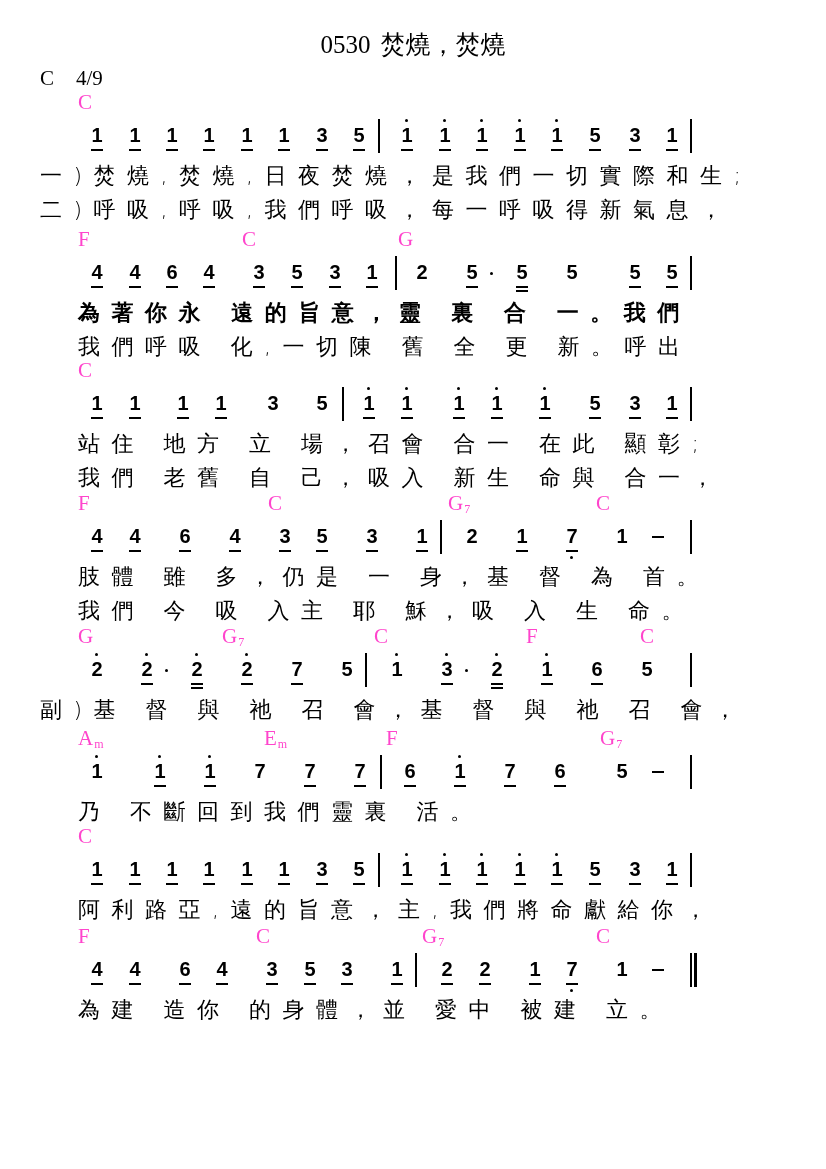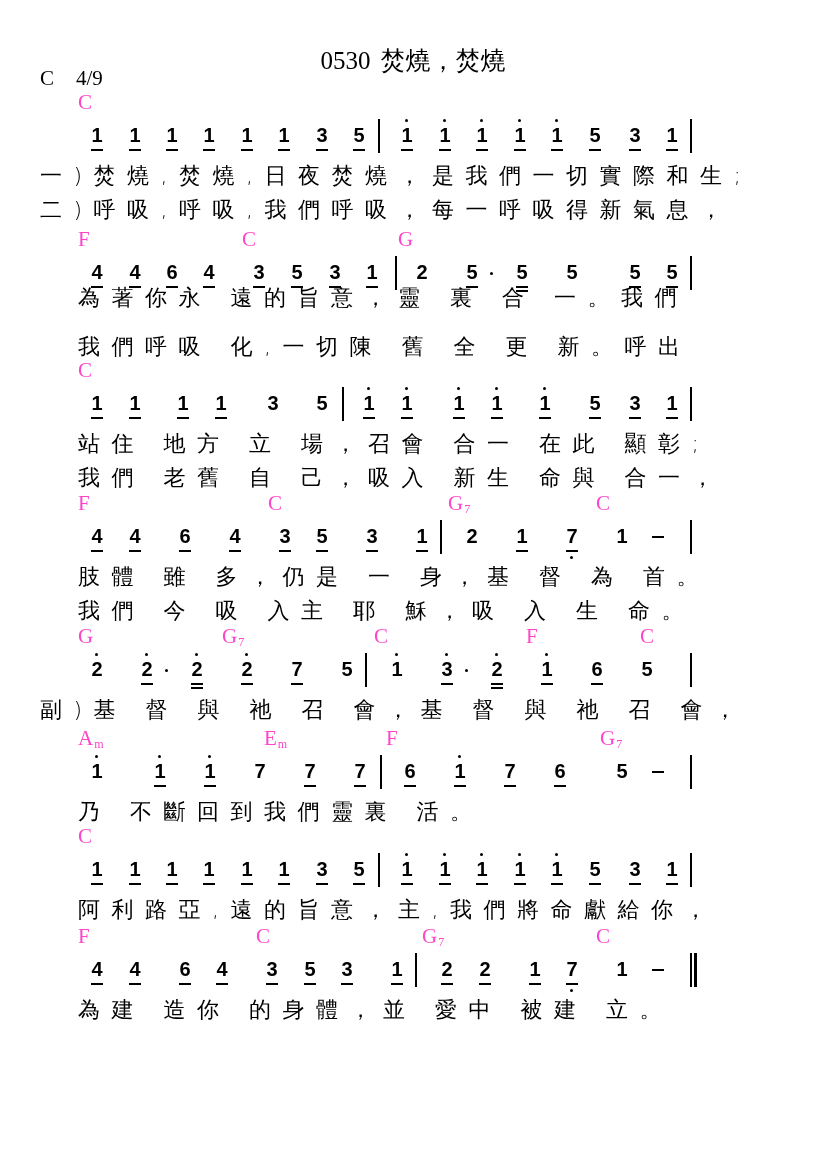--- a/index.html
+++ b/index.html
@@ -1,18 +1,18 @@
 <!DOCTYPE html>
 <html><head>
 <meta charset="utf-8">
 <style>
   html, body { margin: 0; padding: 0; background: #ffffff; }
   body { width: 826px; height: 1169px; position: relative; overflow: hidden;
          font-family: "DejaVu Sans", sans-serif; color: #000; }
-  .title { position: absolute; top: 44px; left: 0; width: 826px; text-align: center;
+  .title { position: absolute; top: 28px; left: 0; width: 826px; text-align: center;
            font-family: "Liberation Serif", serif; font-size: 25px; }
   .title .num { margin-right: 10px; }
   .meta { position: absolute; top: 66px; left: 40px; font-family: "Liberation Serif", serif; font-size: 21px; }
   .meta span + span { margin-left: 22px; }
   .chord { position: absolute; color: #ff44cc; font-family: "Liberation Serif", serif; font-size: 21px; line-height: 1; }
   .chord sub { font-size: 12px; vertical-align: -3px; margin-left: 1px; }
   .note { position: absolute; font-family: "Liberation Sans", sans-serif; font-weight: bold;
           font-size: 20px; line-height: 1; width: 14px; text-align: center; }
   .note .u1 { position: absolute; left: 1px; right: 1px; top: 24px; height: 1.5px; background: #000; }
   .note .u2 { position: absolute; left: 1px; right: 1px; top: 28px; height: 1.5px; background: #000; }
@@ -72,21 +72,21 @@
     <div class="note" style="left: 365px; top: 262px;">1<span class="u1"></span></div>
     <div class="bar" style="left: 395px; top: 256px;"></div>
     <div class="note" style="left: 415px; top: 262px;">2</div>
     <div class="note" style="left: 465px; top: 262px;">5<span class="u1"></span></div>
     <div class="dot" style="left: 490px; top: 272px;"></div>
     <div class="note" style="left: 515px; top: 262px;">5<span class="u1"></span><span class="u2"></span></div>
     <div class="note" style="left: 565px; top: 262px;">5</div>
     <div class="note" style="left: 628px; top: 262px;">5<span class="u1"></span></div>
     <div class="note" style="left: 665px; top: 262px;">5<span class="u1"></span></div>
     <div class="bar" style="left: 690px; top: 256px;"></div>
-    <div class="lyric" style="left: 78px; top: 287px;">為著你永 遠的旨意，靈 裏 合 一。我們</div>
+    <div class="lyric" style="left: 78px; top: 302px; font-weight: bold;">為著你永 遠的旨意，靈 裏 合 一。我們</div>
     <div class="lyric" style="left: 78px; top: 336px;">我們呼吸 化,一切陳 舊 全 更 新。呼出</div>
     <div class="chord" style="left: 78px; top: 360px; color: rgb(255, 68, 204);">C</div>
     <div class="note" style="left: 90px; top: 393px;">1<span class="u1"></span></div>
     <div class="note" style="left: 128px; top: 393px;">1<span class="u1"></span></div>
     <div class="note" style="left: 176px; top: 393px;">1<span class="u1"></span></div>
     <div class="note" style="left: 214px; top: 393px;">1<span class="u1"></span></div>
     <div class="note" style="left: 266px; top: 393px;">3</div>
     <div class="note" style="left: 315px; top: 393px;">5</div>
     <div class="bar" style="left: 342px; top: 387px;"></div>
     <div class="note" style="left: 362px; top: 393px;">1<span class="hi"></span><span class="u1"></span></div>

